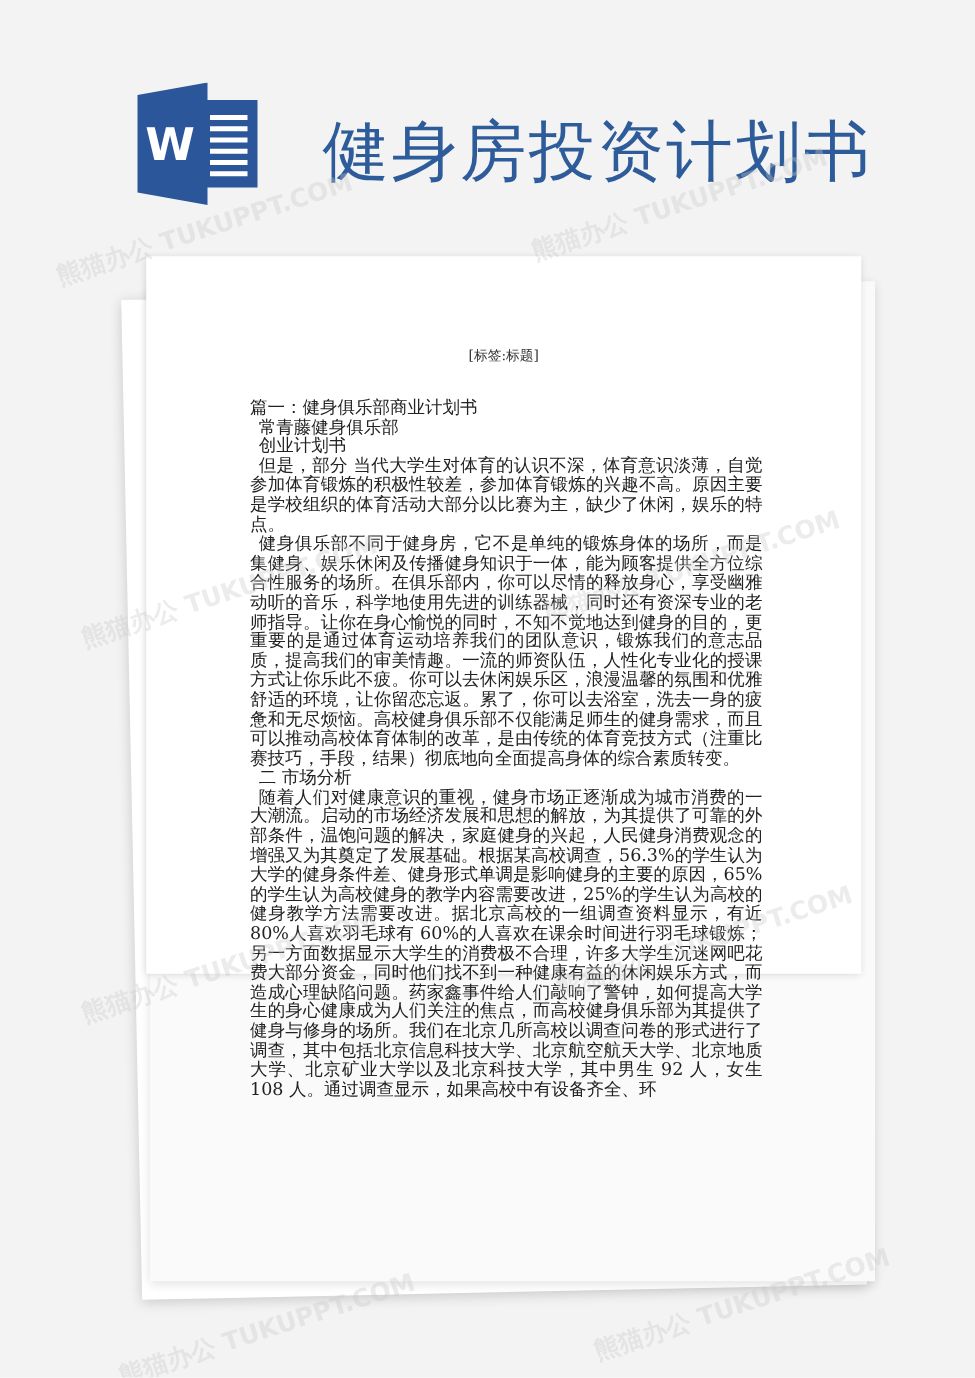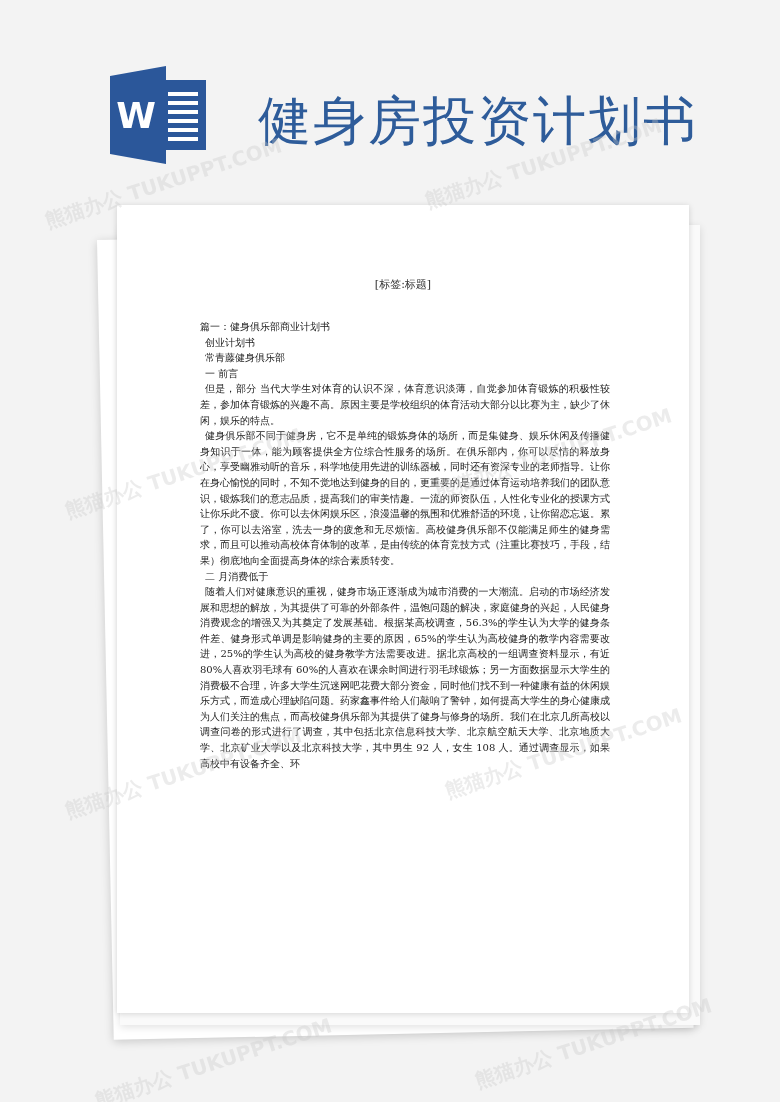--- a/index.html
+++ b/index.html
@@ -23,30 +23,30 @@
   .paper-back1 {
     position: absolute; left: 97px; top: 240px; width: 580px; height: 800px;
     background: #fff; transform: rotate(-1.2deg); transform-origin: left top;
     box-shadow: 0 2px 10px rgba(0,0,0,0.18);
   }
   .paper-back2 {
     position: absolute; left: 120px; top: 225px; width: 580px; height: 800px;
     background: #fafafa; box-shadow: 0 2px 8px rgba(0,0,0,0.12);
   }
   .page {
-    position: absolute; left: 117px; top: 205px; width: 572px; height: 808px;
+    position: absolute; left: 117px; top: 205px; width: 572px; height: 574px;
     background: #fff; box-shadow: 0 1px 6px rgba(0,0,0,0.15);
   }
   .doc-tag {
     position: absolute; left: 0; width: 100%; top: 72px; text-align: center;
     font-size: 11px; color: #333;
   }
   .content {
     position: absolute; left: 83px; top: 114px; width: 410px;
-    font-size: 10px; line-height: 15.6px; color: #222;
+    font-size: 14px; line-height: 15.6px; color: #222;
   }
   .content p { margin: 0; text-align: justify; text-indent: 0.5em; }
   .content p.first { text-indent: 0; }
 </style>
 </head>
 <body>
 
 <div class="header">
   <svg class="word-icon" viewBox="0 0 100 98">
     <rect x="38" y="14" width="60" height="70" fill="#2b579a"></rect>
@@ -64,26 +64,25 @@
   <div class="title">健身房投资计划书</div>
 </div>
 
 <div class="paper-back1"></div>
 <div class="paper-back2"></div>
 
 <div class="page">
   <div class="doc-tag">[标签:标题]</div>
   <div class="content">
     <p class="first">篇一：健身俱乐部商业计划书</p>
+    <p>常青藤健身俱乐部</p>
     <p>创业计划书</p>
-    <p>常青藤健身俱乐部</p>
-    <p>一 前言</p>
     <p>但是，部分 当代大学生对体育的认识不深，体育意识淡薄，自觉参加体育锻炼的积极性较差，参加体育锻炼的兴趣不高。原因主要是学校组织的体育活动大部分以比赛为主，缺少了休闲，娱乐的特点。</p>
     <p>健身俱乐部不同于健身房，它不是单纯的锻炼身体的场所，而是集健身、娱乐休闲及传播健身知识于一体，能为顾客提供全方位综合性服务的场所。在俱乐部内，你可以尽情的释放身心，享受幽雅动听的音乐，科学地使用先进的训练器械，同时还有资深专业的老师指导。让你在身心愉悦的同时，不知不觉地达到健身的目的，更重要的是通过体育运动培养我们的团队意识，锻炼我们的意志品质，提高我们的审美情趣。一流的师资队伍，人性化专业化的授课方式让你乐此不疲。你可以去休闲娱乐区，浪漫温馨的氛围和优雅舒适的环境，让你留恋忘返。累了，你可以去浴室，洗去一身的疲惫和无尽烦恼。高校健身俱乐部不仅能满足师生的健身需求，而且可以推动高校体育体制的改革，是由传统的体育竞技方式（注重比赛技巧，手段，结果）彻底地向全面提高身体的综合素质转变。</p>
-    <p>二 月消费低于</p>
+    <p>二 市场分析</p>
     <p>随着人们对健康意识的重视，健身市场正逐渐成为城市消费的一大潮流。启动的市场经济发展和思想的解放，为其提供了可靠的外部条件，温饱问题的解决，家庭健身的兴起，人民健身消费观念的增强又为其奠定了发展基础。根据某高校调查，56.3%的学生认为大学的健身条件差、健身形式单调是影响健身的主要的原因，65%的学生认为高校健身的教学内容需要改进，25%的学生认为高校的健身教学方法需要改进。据北京高校的一组调查资料显示，有近 80%人喜欢羽毛球有 60%的人喜欢在课余时间进行羽毛球锻炼；另一方面数据显示大学生的消费极不合理，许多大学生沉迷网吧花费大部分资金，同时他们找不到一种健康有益的休闲娱乐方式，而造成心理缺陷问题。药家鑫事件给人们敲响了警钟，如何提高大学生的身心健康成为人们关注的焦点，而高校健身俱乐部为其提供了健身与修身的场所。我们在北京几所高校以调查问卷的形式进行了调查，其中包括北京信息科技大学、北京航空航天大学、北京地质大学、北京矿业大学以及北京科技大学，其中男生 92 人，女生 108 人。通过调查显示，如果高校中有设备齐全、环</p>
   </div>
 </div>
 
 <div class="watermark" style="left:40px; top:170px;">熊猫办公 TUKUPPT.COM</div>
 <div class="watermark" style="left:420px; top:150px;">熊猫办公 TUKUPPT.COM</div>
 <div class="watermark" style="left:60px; top:460px;">熊猫办公 TUKUPPT.COM</div>
 <div class="watermark" style="left:430px; top:440px;">熊猫办公 TUKUPPT.COM</div>
 <div class="watermark" style="left:60px; top:760px;">熊猫办公 TUKUPPT.COM</div>
 <div class="watermark" style="left:440px; top:740px;">熊猫办公 TUKUPPT.COM</div>

